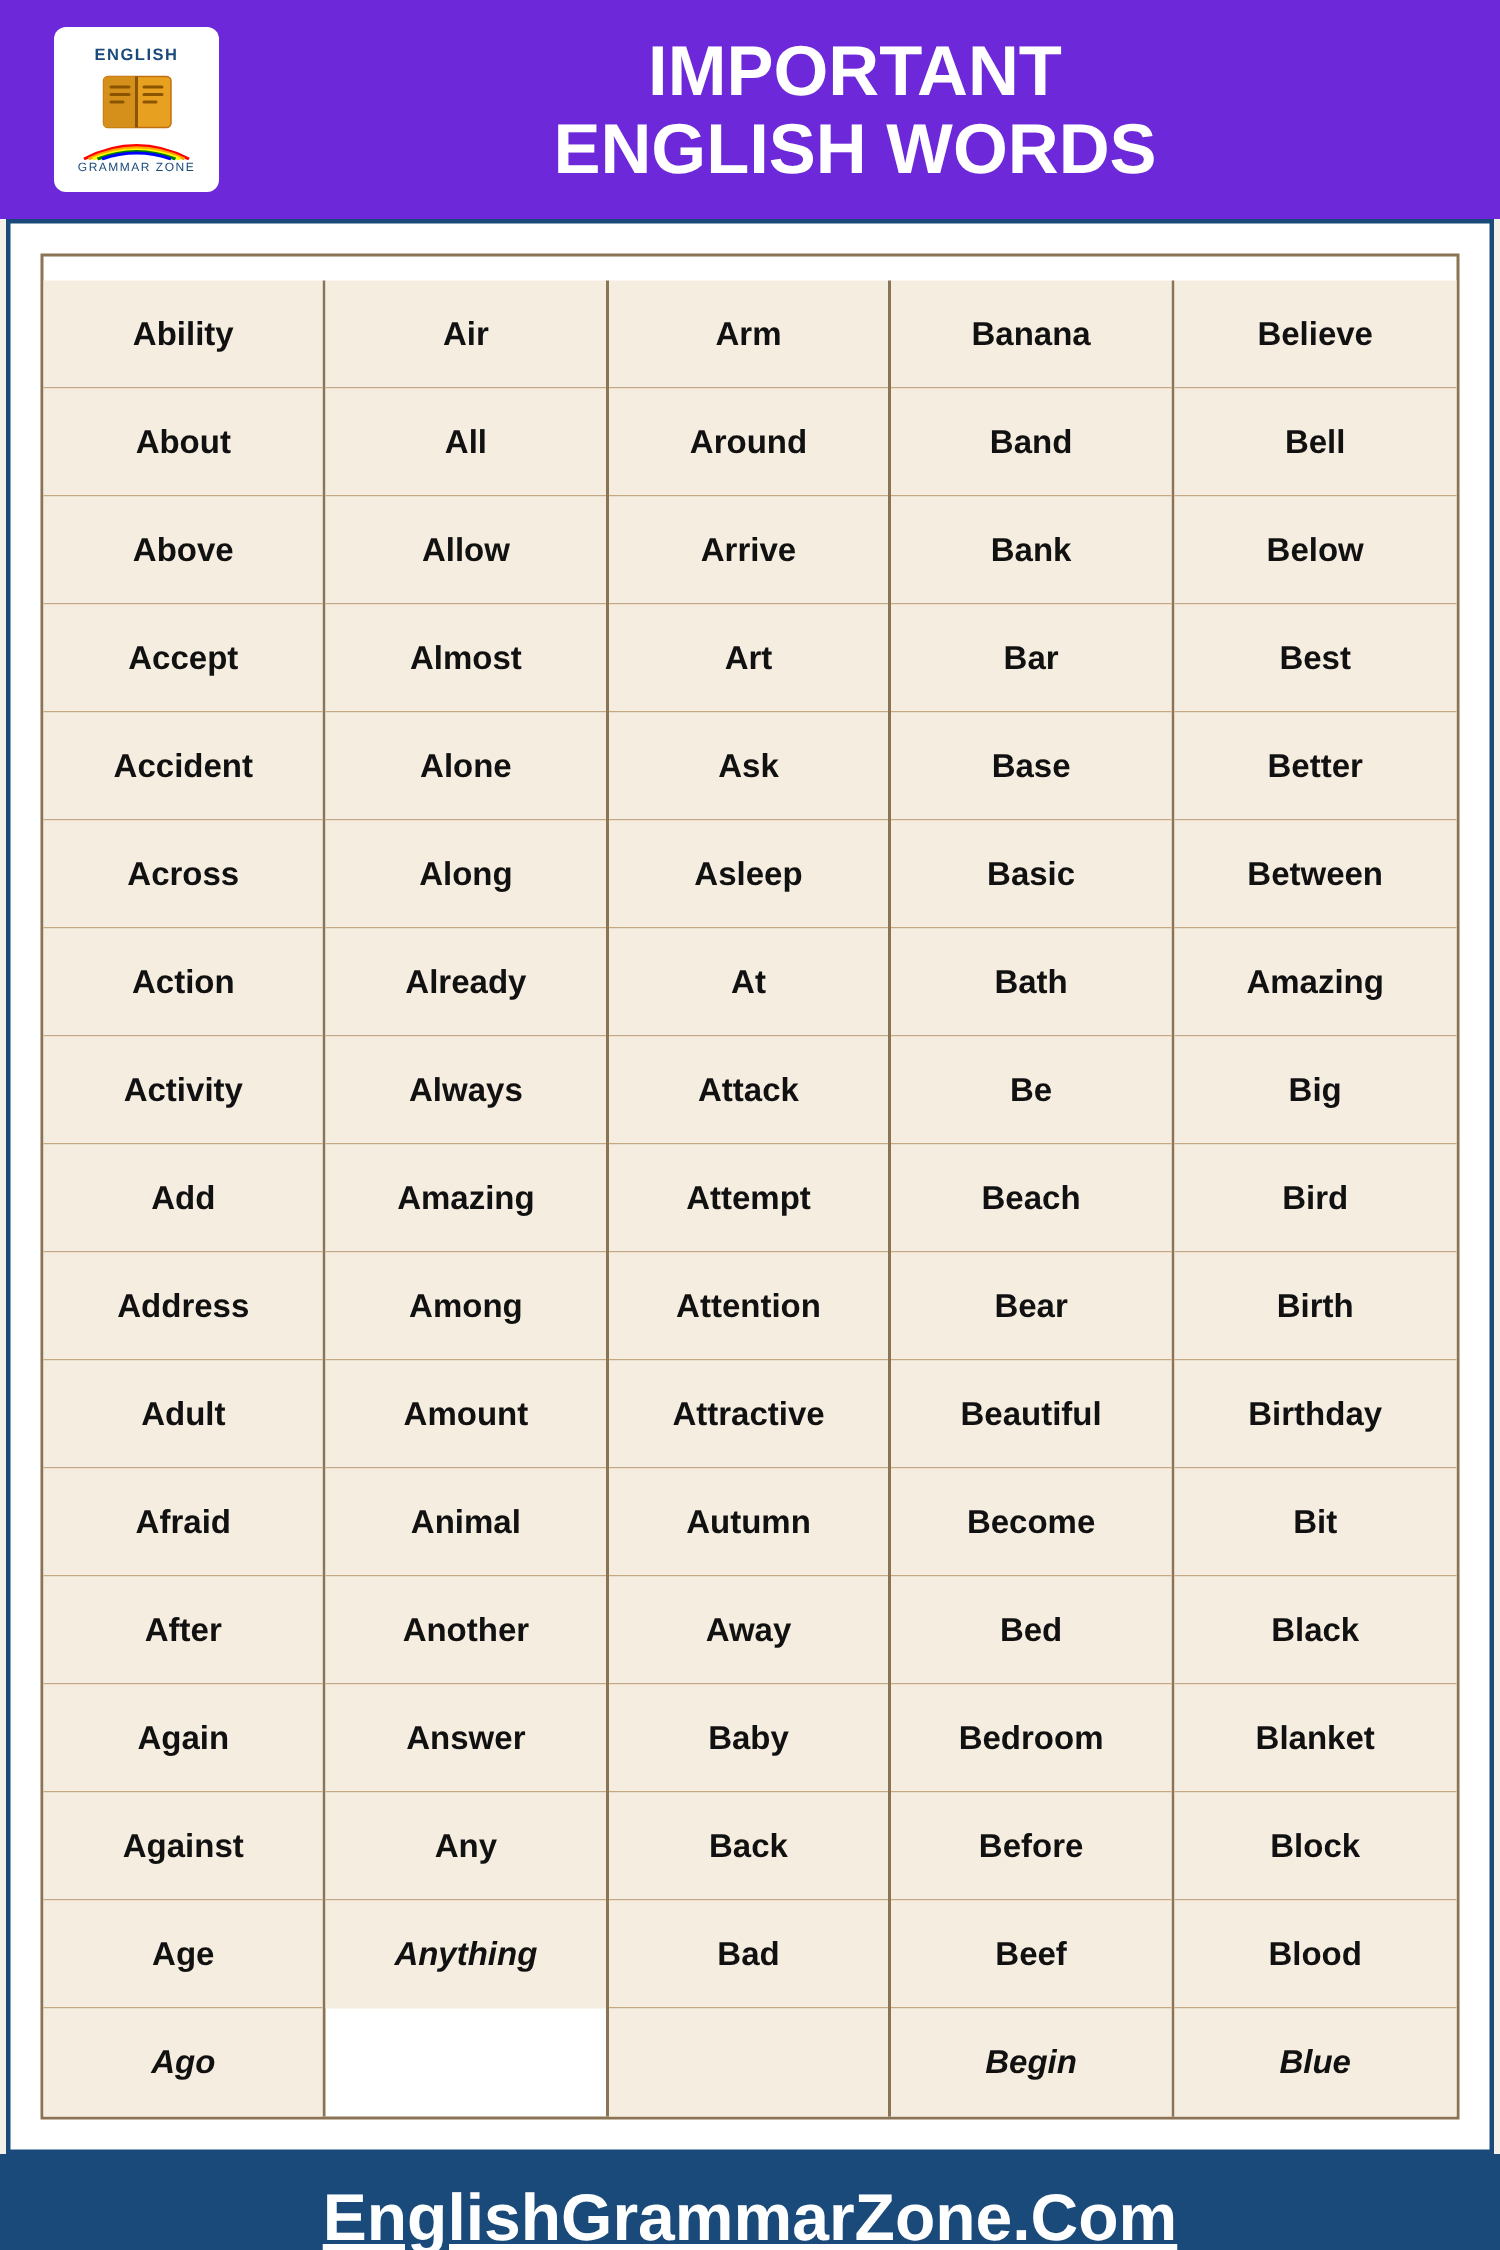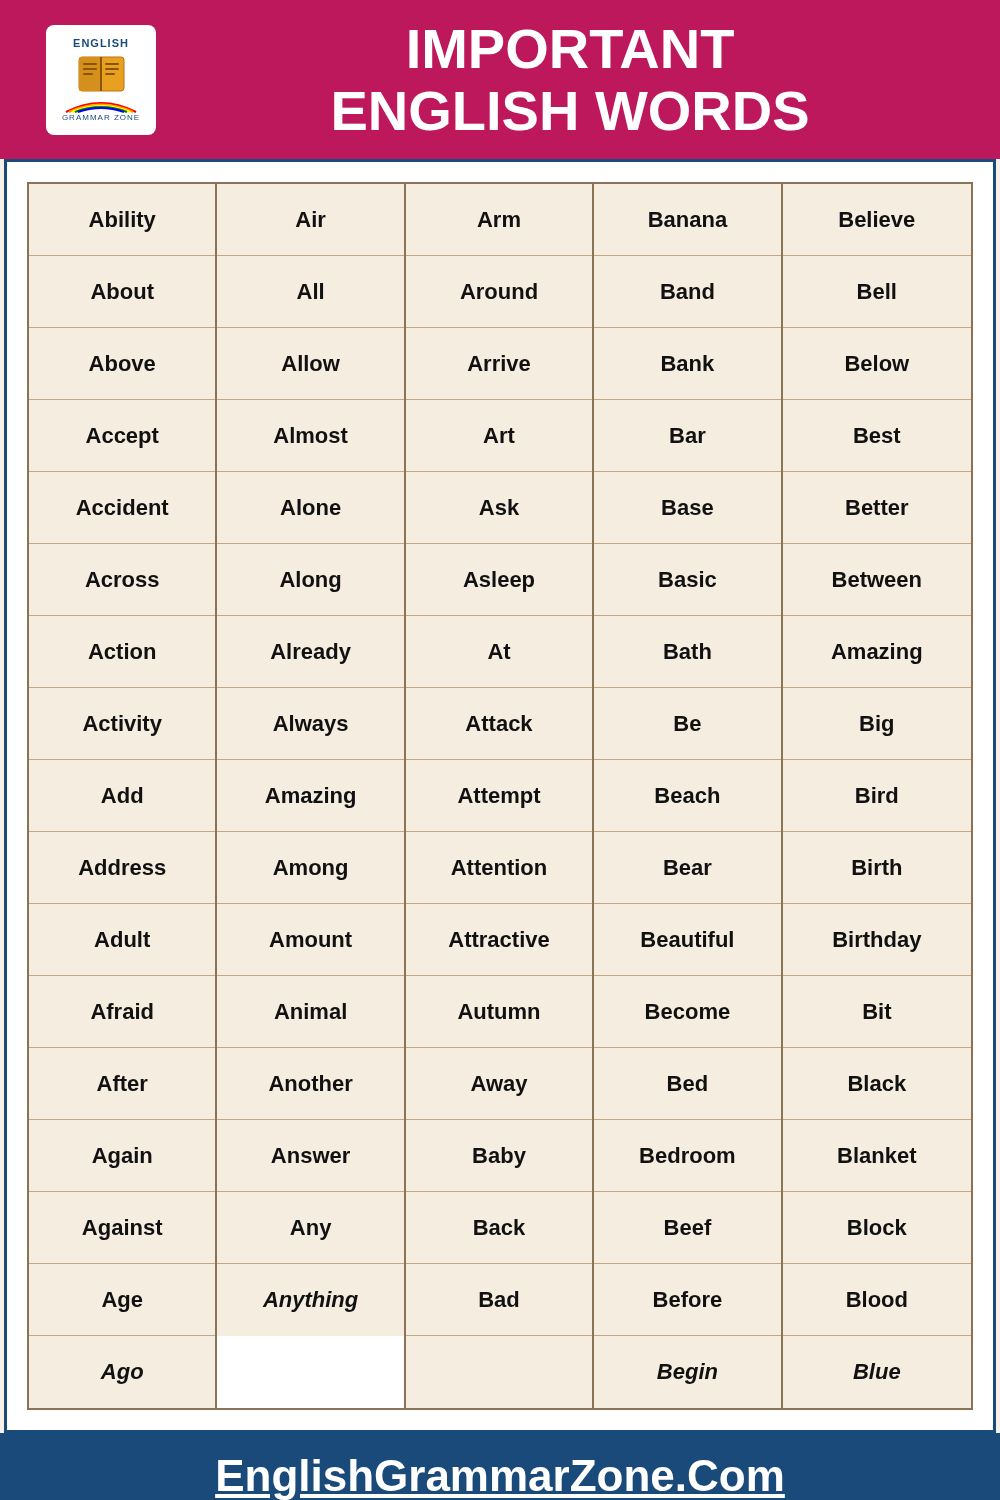--- a/index.html
+++ b/index.html
@@ -7,24 +7,24 @@
       width: 1000px;
       min-height: 1500px;
       font-family: Arial, sans-serif;
       background: #f5f0e8;
       display: flex;
       flex-direction: column;
     }
 
     
     .header {
-      background: #be185d;
-      display: flex;
-      align-items: center;
-      padding: 18px 46px;
+      background: #6d28d9;
+      display: flex;
+      align-items: center;
+      padding: 18px 36px;
       min-height: 130px;
     }
     .logo-container {
       flex-shrink: 0;
       width: 110px;
       height: 110px;
       background: white;
       border-radius: 8px;
       display: flex;
       flex-direction: column;
@@ -49,21 +49,21 @@
       height: 14px;
     }
     .logo-bottom-text {
       font-size: 8px;
       font-weight: 400;
       color: #1a4a7a;
       letter-spacing: 1px;
     }
     .header-title {
       color: white;
-      font-size: 56px;
+      font-size: 47px;
       font-weight: 900;
       text-align: center;
       flex: 1;
       line-height: 1.1;
       text-transform: uppercase;
     }
 
     
     .main-content {
       background: white;
@@ -77,20 +77,21 @@
       display: grid;
       grid-template-columns: repeat(5, 1fr);
       gap: 0;
       border: 2px solid #8b7355;
     }
 
     .column {
       display: flex;
       flex-direction: column;
       border-right: 2px solid #8b7355;
+      margin-top: 16px;
     }
     .column:last-child {
       border-right: none;
     }
 
     .word-cell {
       background: #f5ede0;
       border-bottom: 1px solid #c4a882;
       padding: 14px 8px;
       text-align: center;
@@ -225,22 +226,22 @@
         <div class="word-cell">Base</div>
         <div class="word-cell">Basic</div>
         <div class="word-cell">Bath</div>
         <div class="word-cell">Be</div>
         <div class="word-cell">Beach</div>
         <div class="word-cell">Bear</div>
         <div class="word-cell">Beautiful</div>
         <div class="word-cell">Become</div>
         <div class="word-cell">Bed</div>
         <div class="word-cell">Bedroom</div>
+        <div class="word-cell">Before</div>
         <div class="word-cell">Beef</div>
-        <div class="word-cell">Before</div>
         <div class="word-cell">Begin</div>
       </div>
       <div class="column">
         <div class="word-cell">Believe</div>
         <div class="word-cell">Bell</div>
         <div class="word-cell">Below</div>
         <div class="word-cell">Best</div>
         <div class="word-cell">Better</div>
         <div class="word-cell">Between</div>
         <div class="word-cell">Amazing</div>

